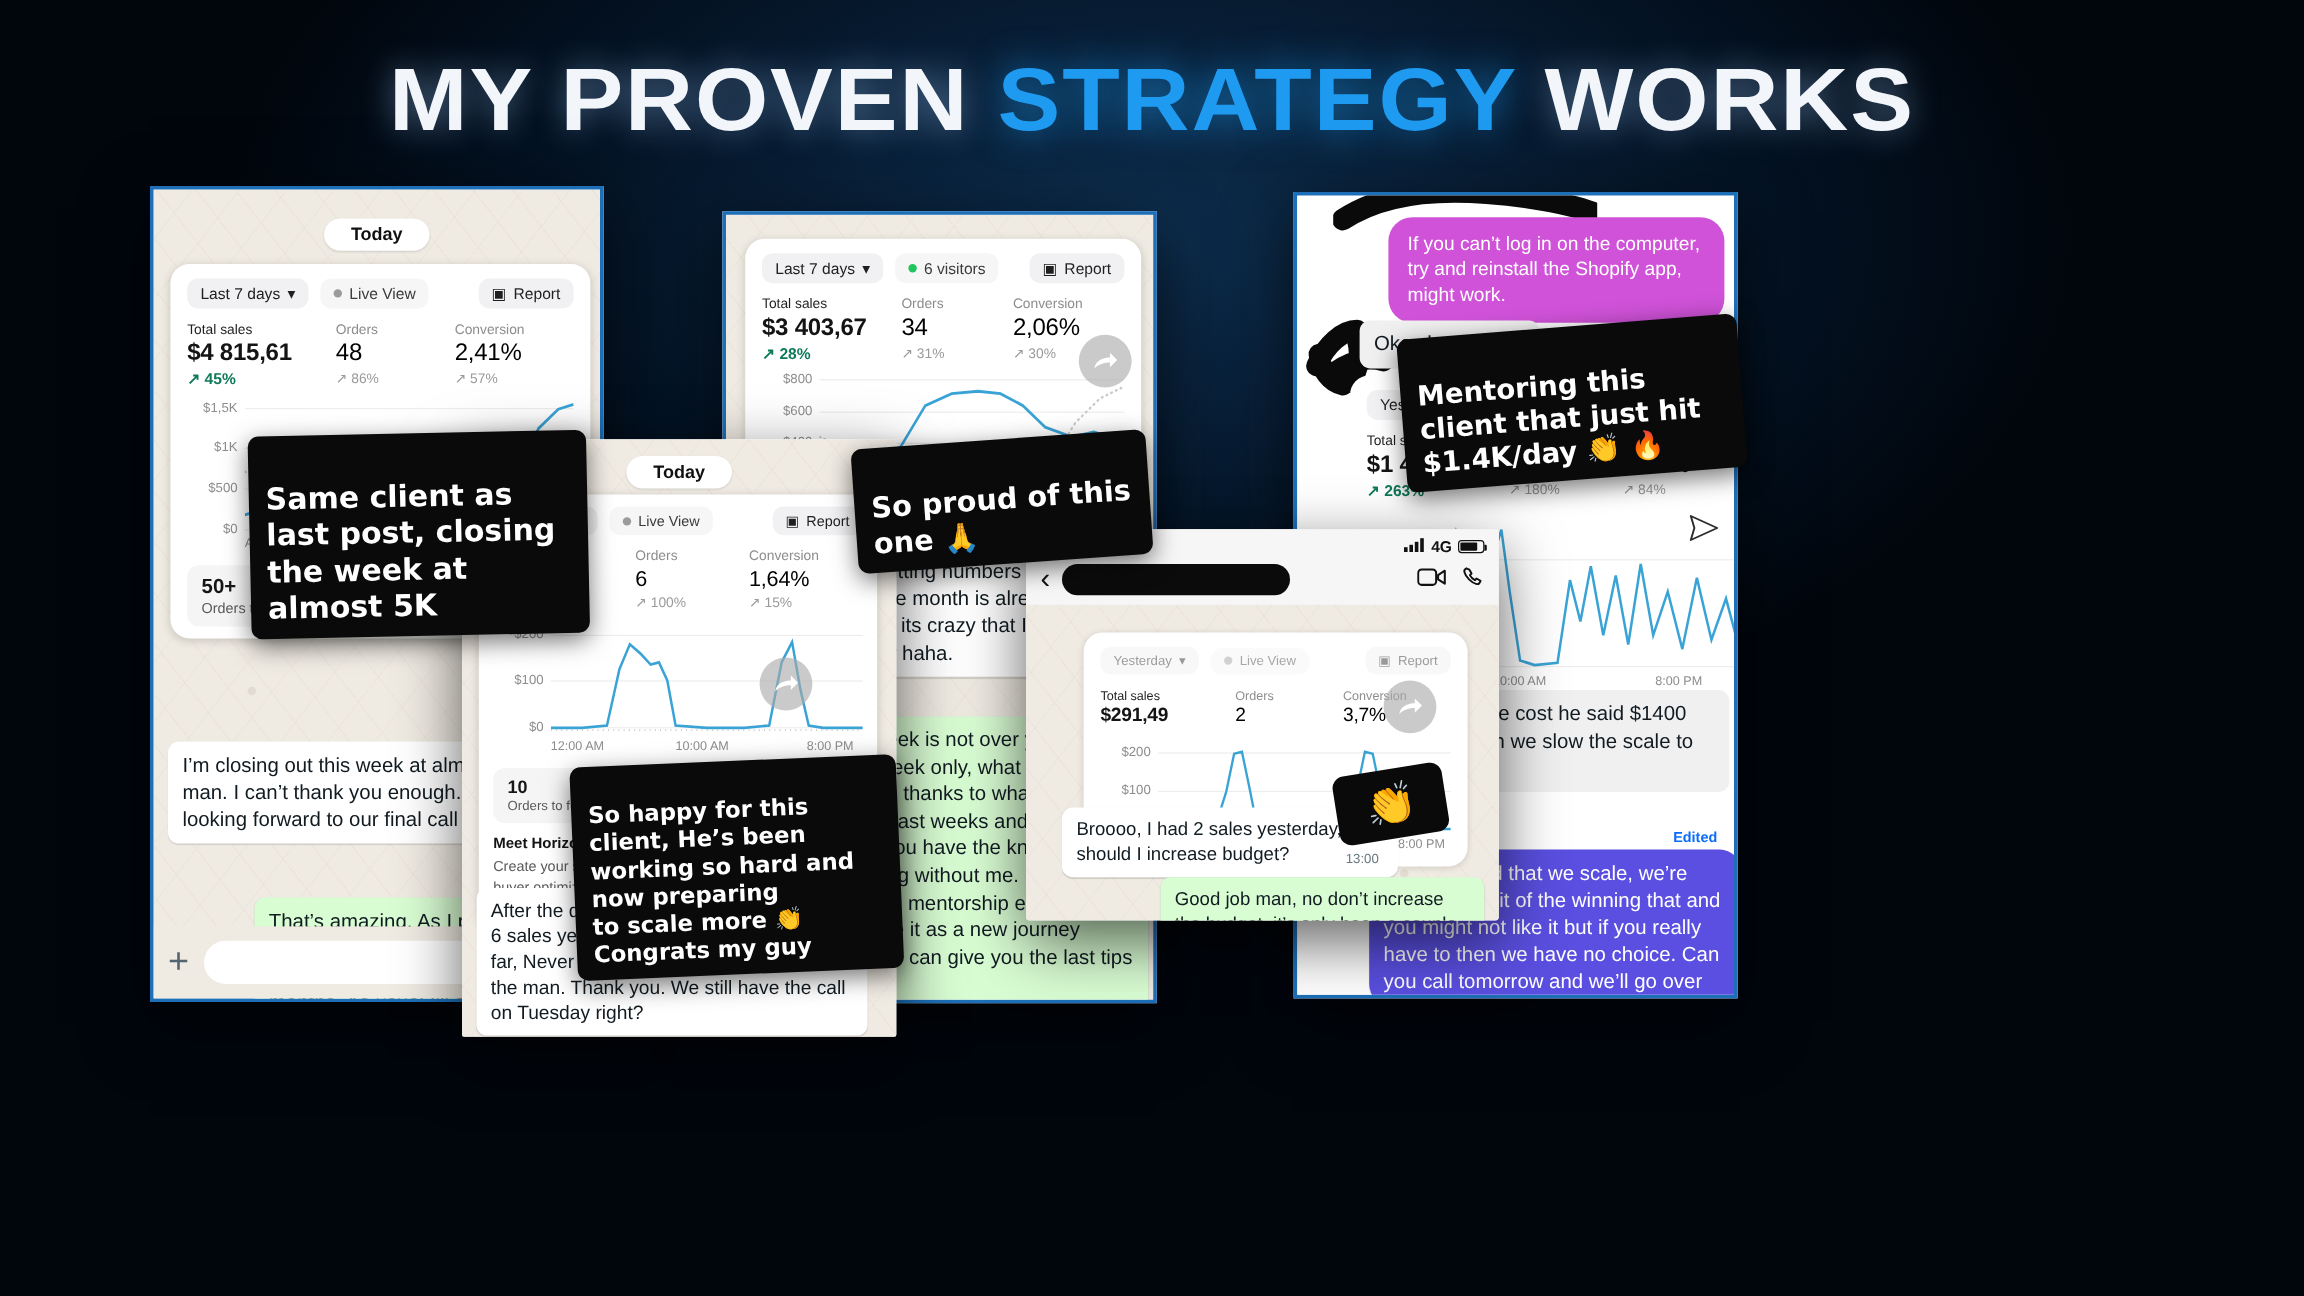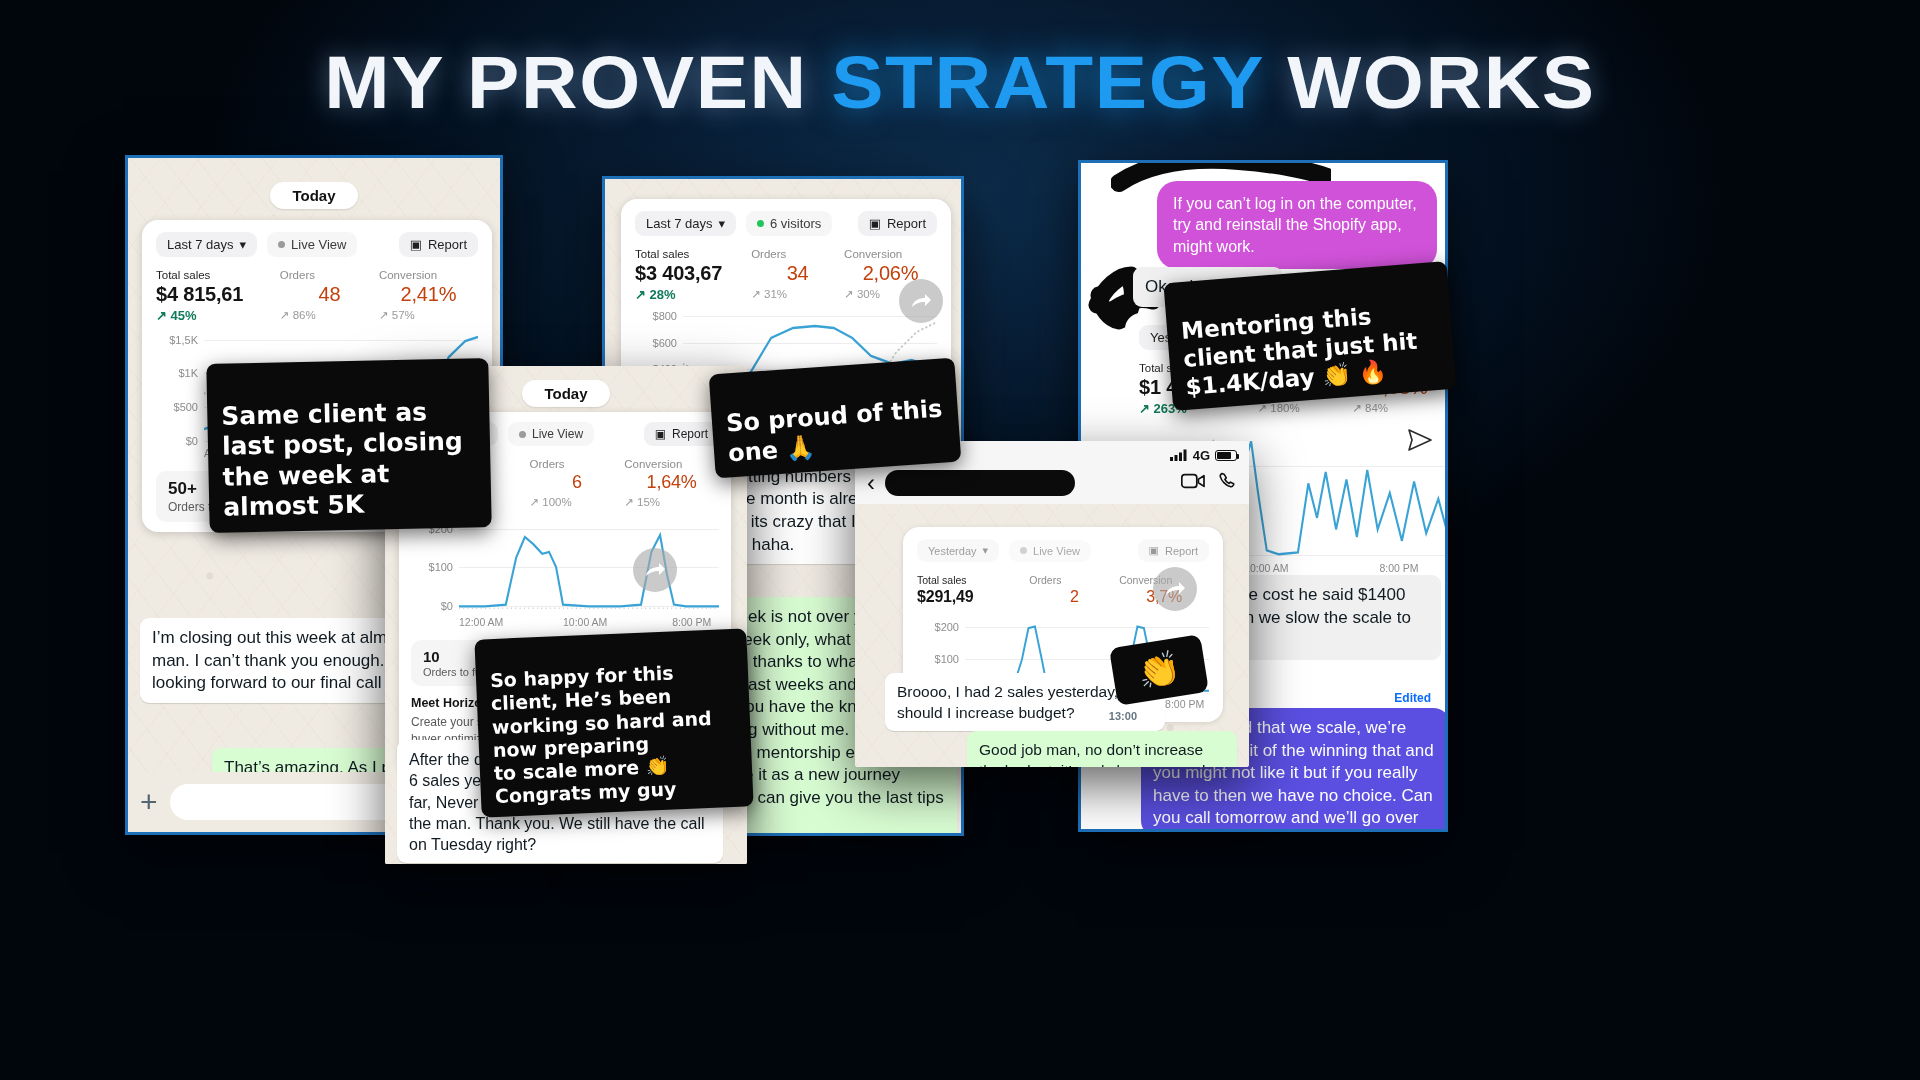--- a/index.html
+++ b/index.html
@@ -85,21 +85,21 @@
   }
   .chip.ghost { background: #f6f6f7; color: #3b3b3b; }
   .dot { width: 7px; height: 7px; border-radius: 50%; background: #9b9b9b; display:inline-block;}
   .dot.green { background: #21c45d; }
   .chip.report { margin-left: auto; }
   .stats { display: flex; margin-top: 12px; }
   .stat { flex: 1; }
   .stat .lbl { font-size: 11.5px; font-weight: 400; color: #1f1f1f; }
   .stat.muted .lbl { font-weight: 400; color: #8d8d8d; }
   .stat .val { font-size: 20px; font-weight: 700; color: #141414; margin-top: 2px; letter-spacing: -.2px;}
-  .stat.muted .val { font-weight: 400; color: #c2410c; text-align: center; }
+  .stat.muted .val { font-weight: 400; color: #000000; }
   .stat .dlt { font-size: 13px; font-weight: 700; color: #0f7a5a; margin-top: 2px;}
   .stat.muted .dlt { font-weight: 400; color: #9a9a9a; font-size: 11.5px;}
 
   .plot { position: relative; margin-top: 10px; }
   .yaxis { position: absolute; left: 0; top: 0; bottom: 16px; width: 46px; }
   .yaxis span {
     position: absolute; right: 4px;
     font-size: 11px; color: #8d8d8d; transform: translateY(-50%);
   }
   .gridarea { position: absolute; left: 48px; right: 0; top: 0; bottom: 16px; }
@@ -119,21 +119,21 @@
   .bub {
     position: relative; border-radius: 9px;
     padding: 9px 12px 8px 12px;
     font-size: 17px; line-height: 1.33; color: #111b21;
     box-shadow: 0 1px 1px rgba(0,0,0,.13);
     word-wrap: break-word;
   }
   .bub.in  { background: #ffffff; }
   .bub.out { background: #d9fdd3; }
   .bub.purple { background: #cf52d8; color: #fff; border-radius: 20px; padding: 12px 16px; box-shadow:none;}
-  .bub .time { font-size: 11px; color: #667781; float: right; margin: 6px 16px -2px 8px; font-weight: bold; }
+  .bub .time { font-size: 11px; color: #667781; float: right; margin: 6px 4px -2px 8px; }
 
   .fwd {
     position: absolute; width: 44px; height: 44px; border-radius: 50%;
     background: rgba(170,170,170,.62);
     display: flex; align-items: center; justify-content: center;
   }
 
   
   .sticker {
     position: absolute;

